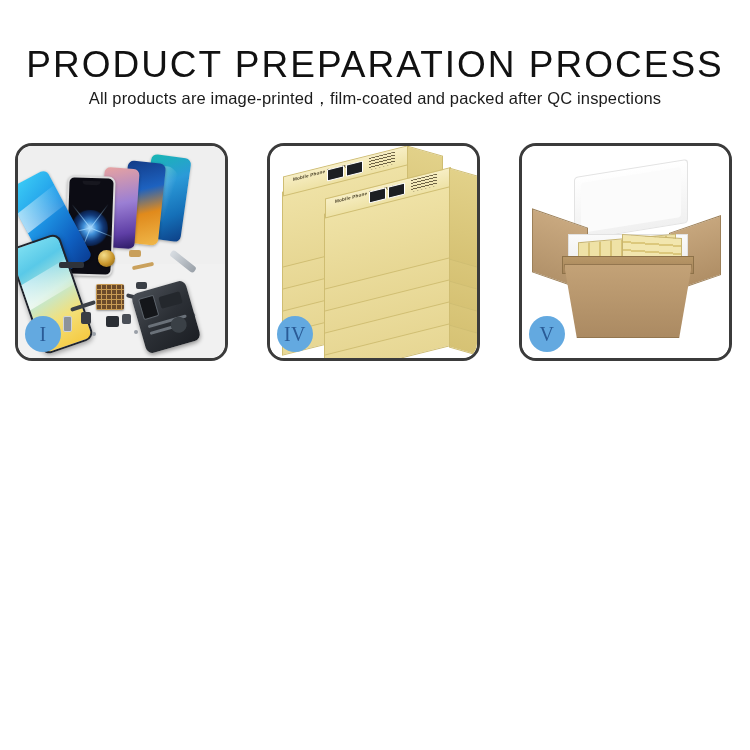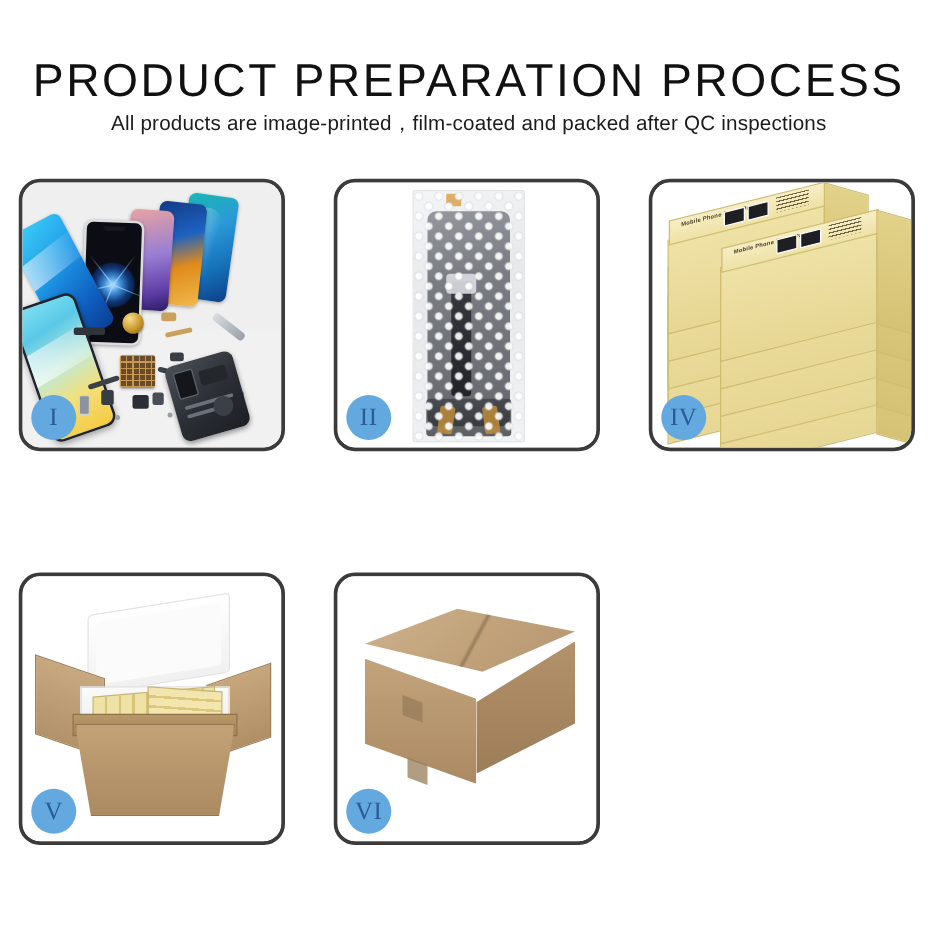--- a/index.html
+++ b/index.html
@@ -394,35 +394,20 @@
           <i class="c1"></i>
             <i class="c2"></i>
             <i class="c3"></i>
             <i class="c4"></i>
             <i class="c5"></i>
         </div>
       </div>
       <div class="badge">I</div>
     </div>
 
-    <div class="panel">
-      <div class="panel-stage p2">
-        <div class="bw-bag">
-          <div class="bw-screen"></div>
-          <div class="bw-bottom"></div>
-          <div class="bw-flex"></div>
-          <div class="bw-conn"></div>
-          <div class="bw-foot1"></div>
-          <div class="bw-foot2"></div>
-          <div class="bw-tape"></div>
-          <div class="bubbles"></div>
-        </div>
-      </div>
-      <div class="badge">II</div>
-    </div>
 
 
     <div class="panel">
       <div class="panel-stage p4">
         <div class="stack">
           <div class="sbox" style="left:0px;top:96px">
               <div class="top"></div>
               <div class="side"></div>
             </div>
           <div class="sbox" style="left:0px;top:74px">
@@ -486,28 +471,15 @@
         <div class="c5-flapR"></div>
         <div class="c5-foam-in"></div>
         <div class="c5-ybox"></div>
         <div class="c5-ybox2"></div>
         <div class="c5-rim"></div>
         <div class="c5-body"></div>
       </div>
       <div class="badge">V</div>
     </div>
 
-    <div class="panel">
-      <div class="panel-stage p6">
-        <div class="c6">
-          <div class="c6-top"></div>
-          <div class="c6-seam"></div>
-          <div class="c6-left"></div>
-          <div class="c6-right"></div>
-          <div class="c6-tape1"></div>
-          <div class="c6-tape2"></div>
-        </div>
-      </div>
-      <div class="badge">VI</div>
-    </div>
 
   </div>
 </div>
 
 </body></html>

